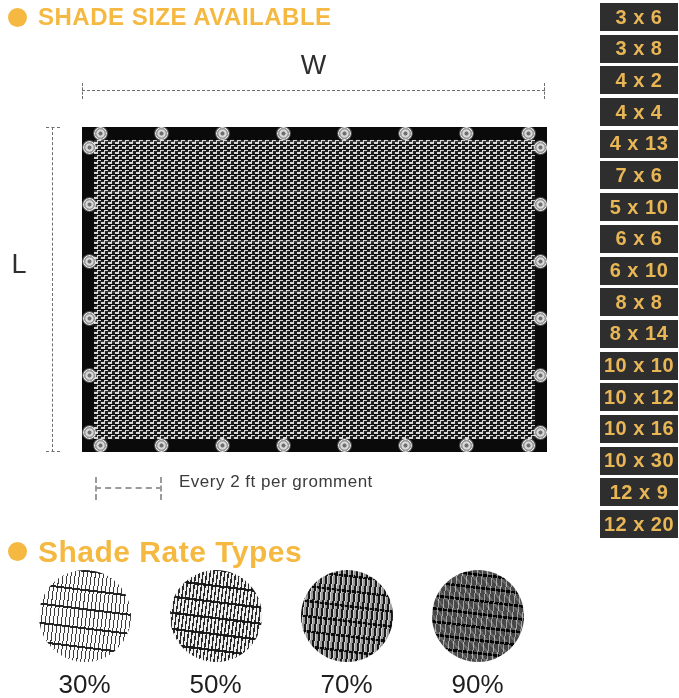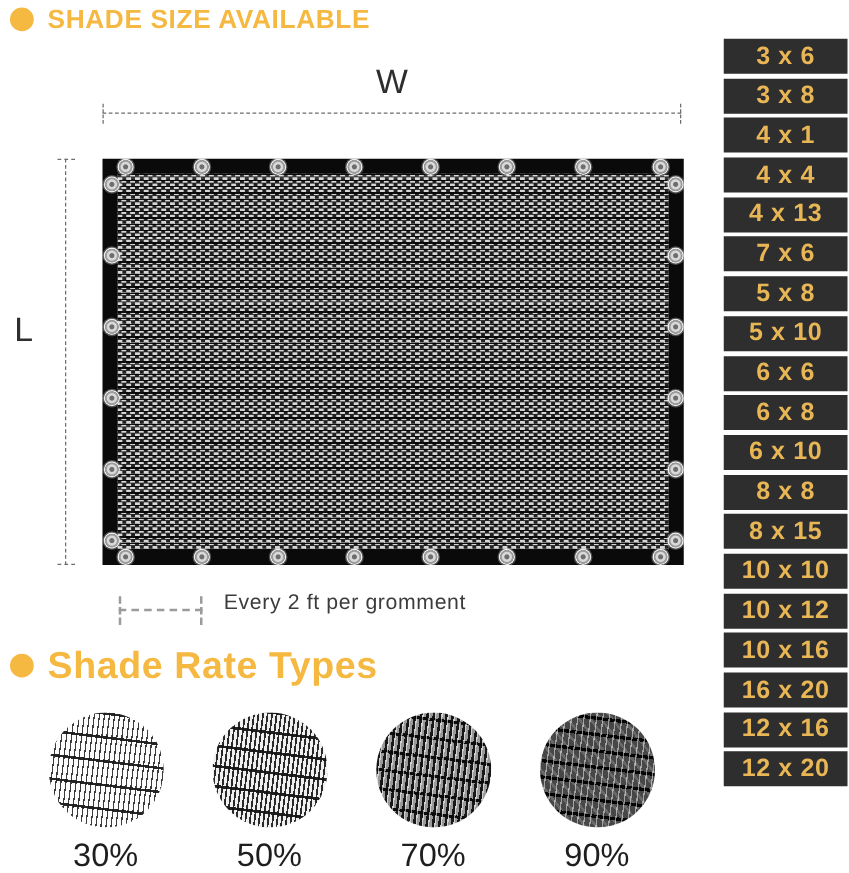--- a/index.html
+++ b/index.html
@@ -2,24 +2,24 @@
 <html style="--page-bg: #FFFFFF; --accent: #F5B841; --ink: #2E2E2E; --measure-line: #6E6E6E; --note-ink: #3C3C3C; --size-box-bg: #2E2E2E; --size-box-text: #E9B656;"><head>
 <meta charset="utf-8">
 <style>
   html,body{margin:0;padding:0;background:#fff;}
   #stage{position:relative;width:679px;height:698px;overflow:hidden;
          background:var(--page-bg,#fff);font-family:"Liberation Sans",sans-serif;}
 
   
   .heading{position:absolute;display:flex;align-items:center;gap:11px;}
   #h1{left:8px;top:4px;}
-  #h2{left:8px;top:516px;}
+  #h2{left:8px;top:535px;}
   .bullet{width:19px;height:19px;border-radius:50%;background:var(--accent,#F5B841);flex:0 0 auto;}
   .heading .title{font-weight:700;color:var(--accent,#F5B841);line-height:1.12;letter-spacing:.5px;white-space:nowrap;}
-  #h1 .title{font-size:21px;}
+  #h1 .title{font-size:24px;}
   #h2 .title{font-size:30px;}
 
   
   .w-label{position:absolute;left:82px;top:50px;width:463px;text-align:center;
            font-size:27px;color:var(--ink,#2E2E2E);}
   .measure-h{position:absolute;left:82px;top:90px;width:463px;height:0;
              border-top:1px dashed var(--measure-line,#6E6E6E);}
   .measure-h .tick{position:absolute;top:-8px;height:16px;width:0;
              border-left:1px dashed var(--measure-line,#6E6E6E);}
   .measure-h .t-l{left:0;} .measure-h .t-r{right:0;}
@@ -67,22 +67,22 @@
       repeating-linear-gradient(7deg, rgba(10,10,10,.9) 0 2.2px, transparent 2.2px 16px);}
   .rate-70{background-color:#9a9a9a;background-image:
       repeating-linear-gradient(97deg, rgba(10,10,10,.9) 0 2px, rgba(255,255,255,.55) 2px 3px, transparent 3px 5px),
       repeating-linear-gradient(7deg, rgba(5,5,5,.95) 0 2.4px, transparent 2.4px 15px);}
   .rate-90{background-color:#474747;background-image:
       repeating-linear-gradient(97deg, rgba(255,255,255,.5) 0 1px, transparent 1px 5px),
       repeating-linear-gradient(7deg, rgba(0,0,0,.95) 0 2.6px, transparent 2.6px 13px),
       repeating-linear-gradient(52deg, rgba(255,255,255,.18) 0 2px, transparent 2px 7px);}
 
   
-  .size-list{position:absolute;top:3px;right:1px;width:99px;
-             display:flex;flex-direction:column;gap:3.7px;margin-top:28px;}
+  .size-list{position:absolute;top:3px;right:1px;width:78px;
+             display:flex;flex-direction:column;gap:3.7px;}
   .size-box{height:28px;background:var(--size-box-bg,#2E2E2E);color:var(--size-box-text,#E9B656);
             display:flex;align-items:center;justify-content:center;
             font-size:20px;font-weight:700;letter-spacing:.5px;}
 </style>
 </head>
 <body>
 
 <div id="stage">
 
   <div class="heading" id="h1">
@@ -164,32 +164,30 @@
       <div class="rate-item">
         <div class="mesh-circle rate-90"></div>
         <div class="rate-label">90%</div>
       </div>
     </div>
 
   <aside class="size-list">
 
   <div class="size-box">3 x 6</div>
       <div class="size-box">3 x 8</div>
-      <div class="size-box">4 x 1</div>
+      <div class="size-box">4 x 2</div>
       <div class="size-box">4 x 4</div>
       <div class="size-box">4 x 13</div>
       <div class="size-box">7 x 6</div>
-      <div class="size-box">5 x 8</div>
       <div class="size-box">5 x 10</div>
       <div class="size-box">6 x 6</div>
-      <div class="size-box">6 x 8</div>
       <div class="size-box">6 x 10</div>
       <div class="size-box">8 x 8</div>
-      <div class="size-box">8 x 15</div>
+      <div class="size-box">8 x 14</div>
       <div class="size-box">10 x 10</div>
       <div class="size-box">10 x 12</div>
       <div class="size-box">10 x 16</div>
-      <div class="size-box">16 x 20</div>
-      <div class="size-box">12 x 16</div>
+      <div class="size-box">10 x 30</div>
+      <div class="size-box">12 x 9</div>
       <div class="size-box">12 x 20</div>
     </aside>
 
 </div>
 
 </body></html>

